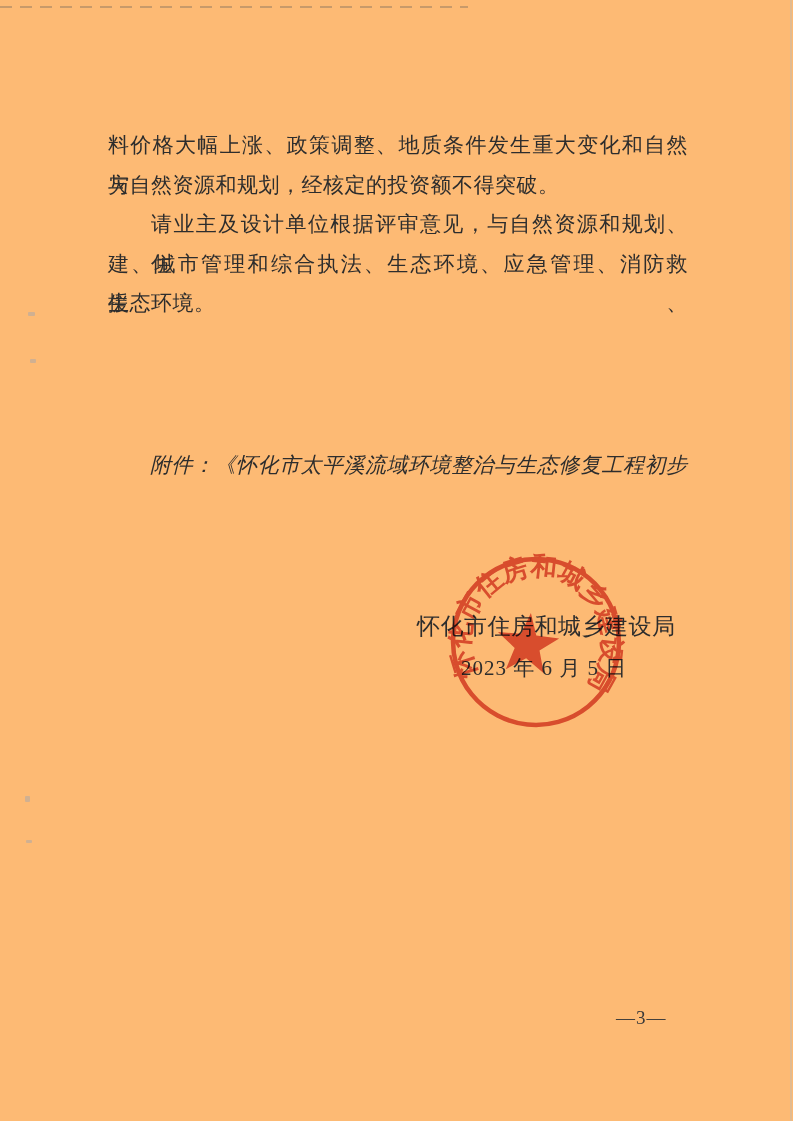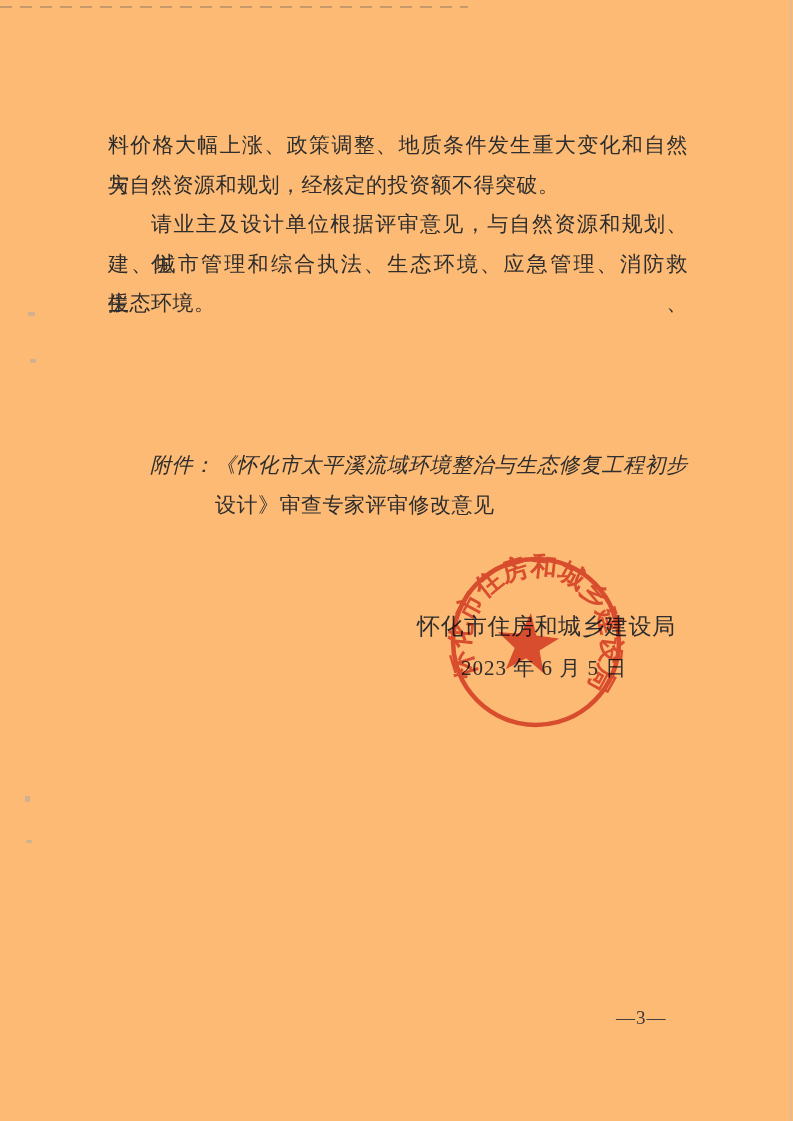--- a/index.html
+++ b/index.html
@@ -84,21 +84,20 @@
   <div class="body-text">
     <div class="line justify">料价格大幅上涨、政策调整、地质条件发生重大变化和自然灾</div>
     <div class="line">与自然资源和规划，经核定的投资额不得突破。</div>
     <div class="line justify indent">请业主及设计单位根据评审意见，与自然资源和规划、住</div>
     <div class="line justify">建、城市管理和综合执法、生态环境、应急管理、消防救援、</div>
     <div class="line">生态环境。</div>
   </div>
 
   <div class="attachment">
     <div class="line att1">附件：《怀化市太平溪流域环境整治与生态修复工程初步</div>
-    <div class="line att2">设计》审查专家评审修改意见</div>
   </div>
 
   <div class="signature">怀化市住房和城乡建设局</div>
   <div class="date">2023 年 6 月 5 日</div>
 
   <svg class="seal" viewBox="0 0 176 176" xmlns="http://www.w3.org/2000/svg">
     <circle cx="88" cy="88" r="82" fill="none" stroke-width="4.5" stroke="#d5544c"></circle>
     <polygon transform="translate(80,92)" points="0,-32 7.64,-10.52 30.43,-9.89 12.36,4.02 18.81,25.89 0,13 -18.81,25.89 -12.36,4.02 -30.43,-9.89 -7.64,-10.52" fill="#d5544c"></polygon>
     <path id="sealArc" d="M 33.9 125.9 A 66 66 0 1 1 142.1 125.9" fill="none"></path>
     <text text-anchor="middle" fill="#d5544c">

